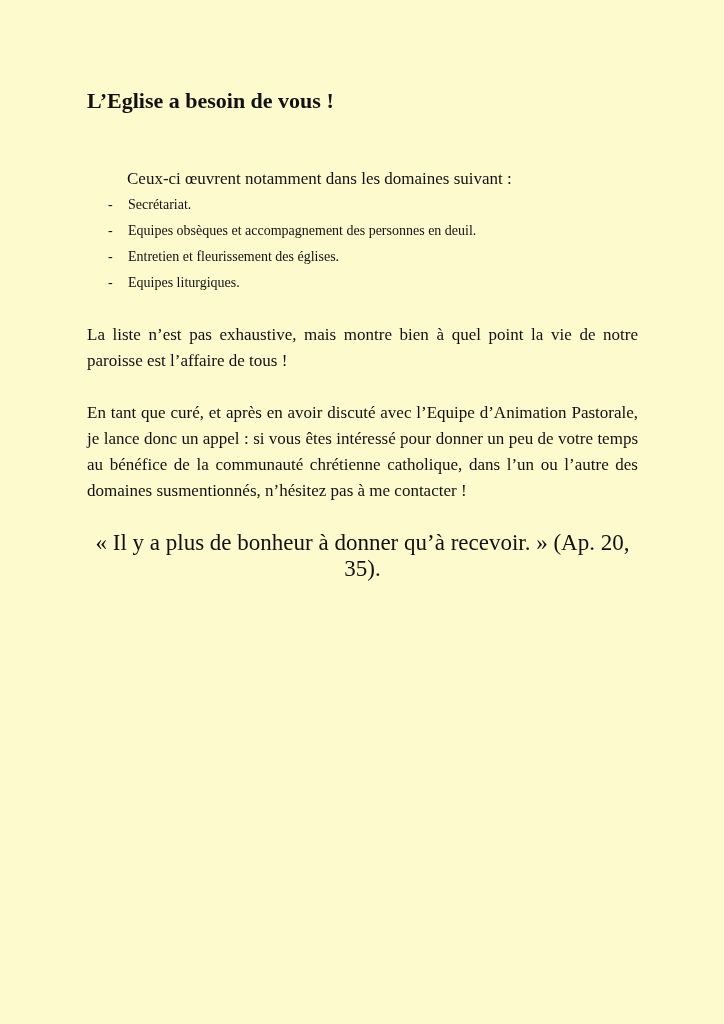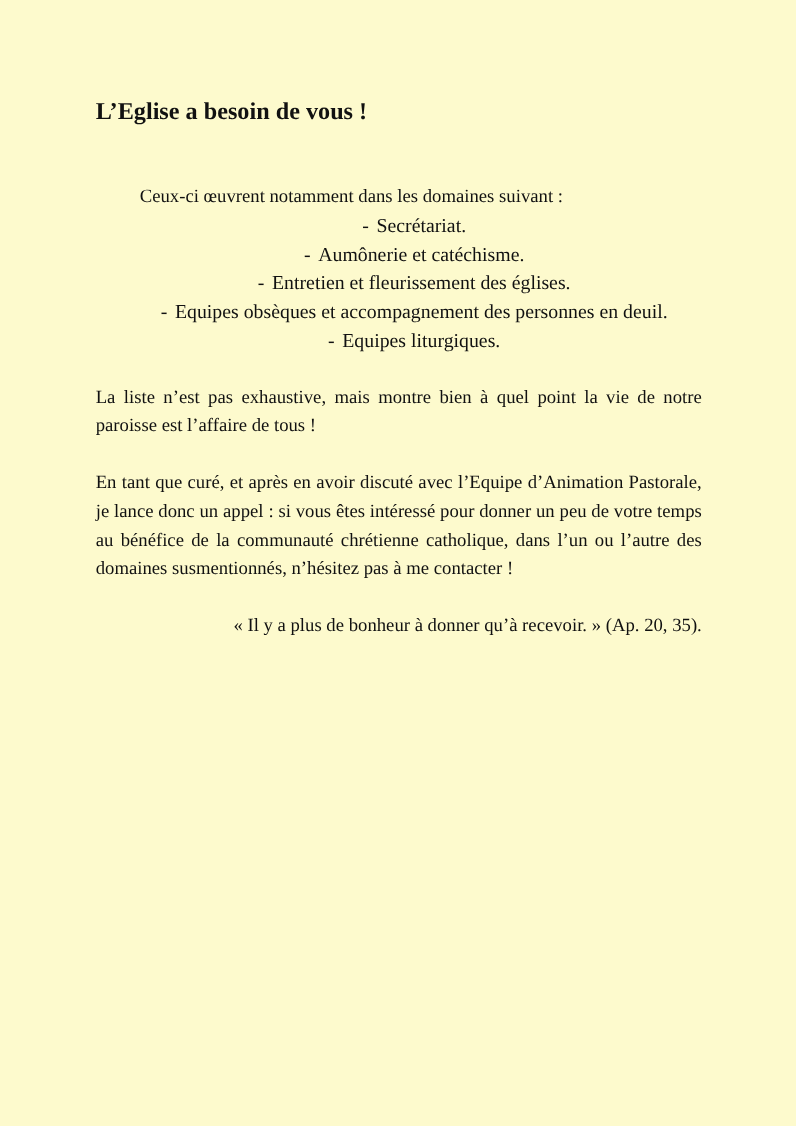--- a/index.html
+++ b/index.html
@@ -34,51 +34,50 @@
     font-size: 17px;
     line-height: 26px;
     text-align: left;
     margin-left: 40px;
   }
   ul.domain-list {
     list-style: none;
     margin-bottom: 26px;
   }
   ul.domain-list li {
-    font-size: 18px;
+    font-size: 14px;
     line-height: 26px;
-    text-align: center;
+    text-align: left;
   }
   .dash {
     display: inline-block;
     width: 20px;
     margin-left: 21px;
   }
   strong { font-weight: normal; }
   .quote {
-    font-size: 17px;
+    font-size: 23px;
     line-height: 26px;
-    text-align: right;
+    text-align: center;
   }
 </style>
 </head>
 <body>
 
 <div class="page">
 
   <h1 class="doc-title">L’Eglise a besoin de vous !</h1>
 
 
   <p class="lead-in">Ceux-ci œuvrent notamment dans les domaines suivant :</p>
 
   <ul class="domain-list">
     <li><span class="dash">-</span><span>Secrétariat.</span></li>
-    <li><span class="dash">-</span><span>Aumônerie et catéchisme.</span></li>
+    <li><span class="dash">-</span><span>Equipes obsèques et accompagnement des personnes en deuil.</span></li>
     <li><span class="dash">-</span><span>Entretien et fleurissement des églises.</span></li>
-    <li><span class="dash">-</span><span>Equipes obsèques et accompagnement des personnes en deuil.</span></li>
     <li><span class="dash">-</span><span>Equipes liturgiques.</span></li>
   </ul>
 
   <p class="para"><span>La liste n’est pas exhaustive, mais montre bien à quel point la vie de notre paroisse est </span><strong>l’affaire de tous</strong><span> !</span></p>
 
   <p class="para"><span>En tant que curé, et après en avoir discuté avec l’Equipe d’Animation Pastorale, je lance donc un appel : </span><strong>si vous êtes intéressé pour donner un peu de votre temps au bénéfice de la communauté chrétienne catholique, dans l’un ou l’autre des domaines susmentionnés, n’hésitez pas à me contacter !</strong></p>
 
 
   <p class="quote para last">« Il y a plus de bonheur à donner qu’à recevoir. » (Ap. 20, 35).</p>
 

